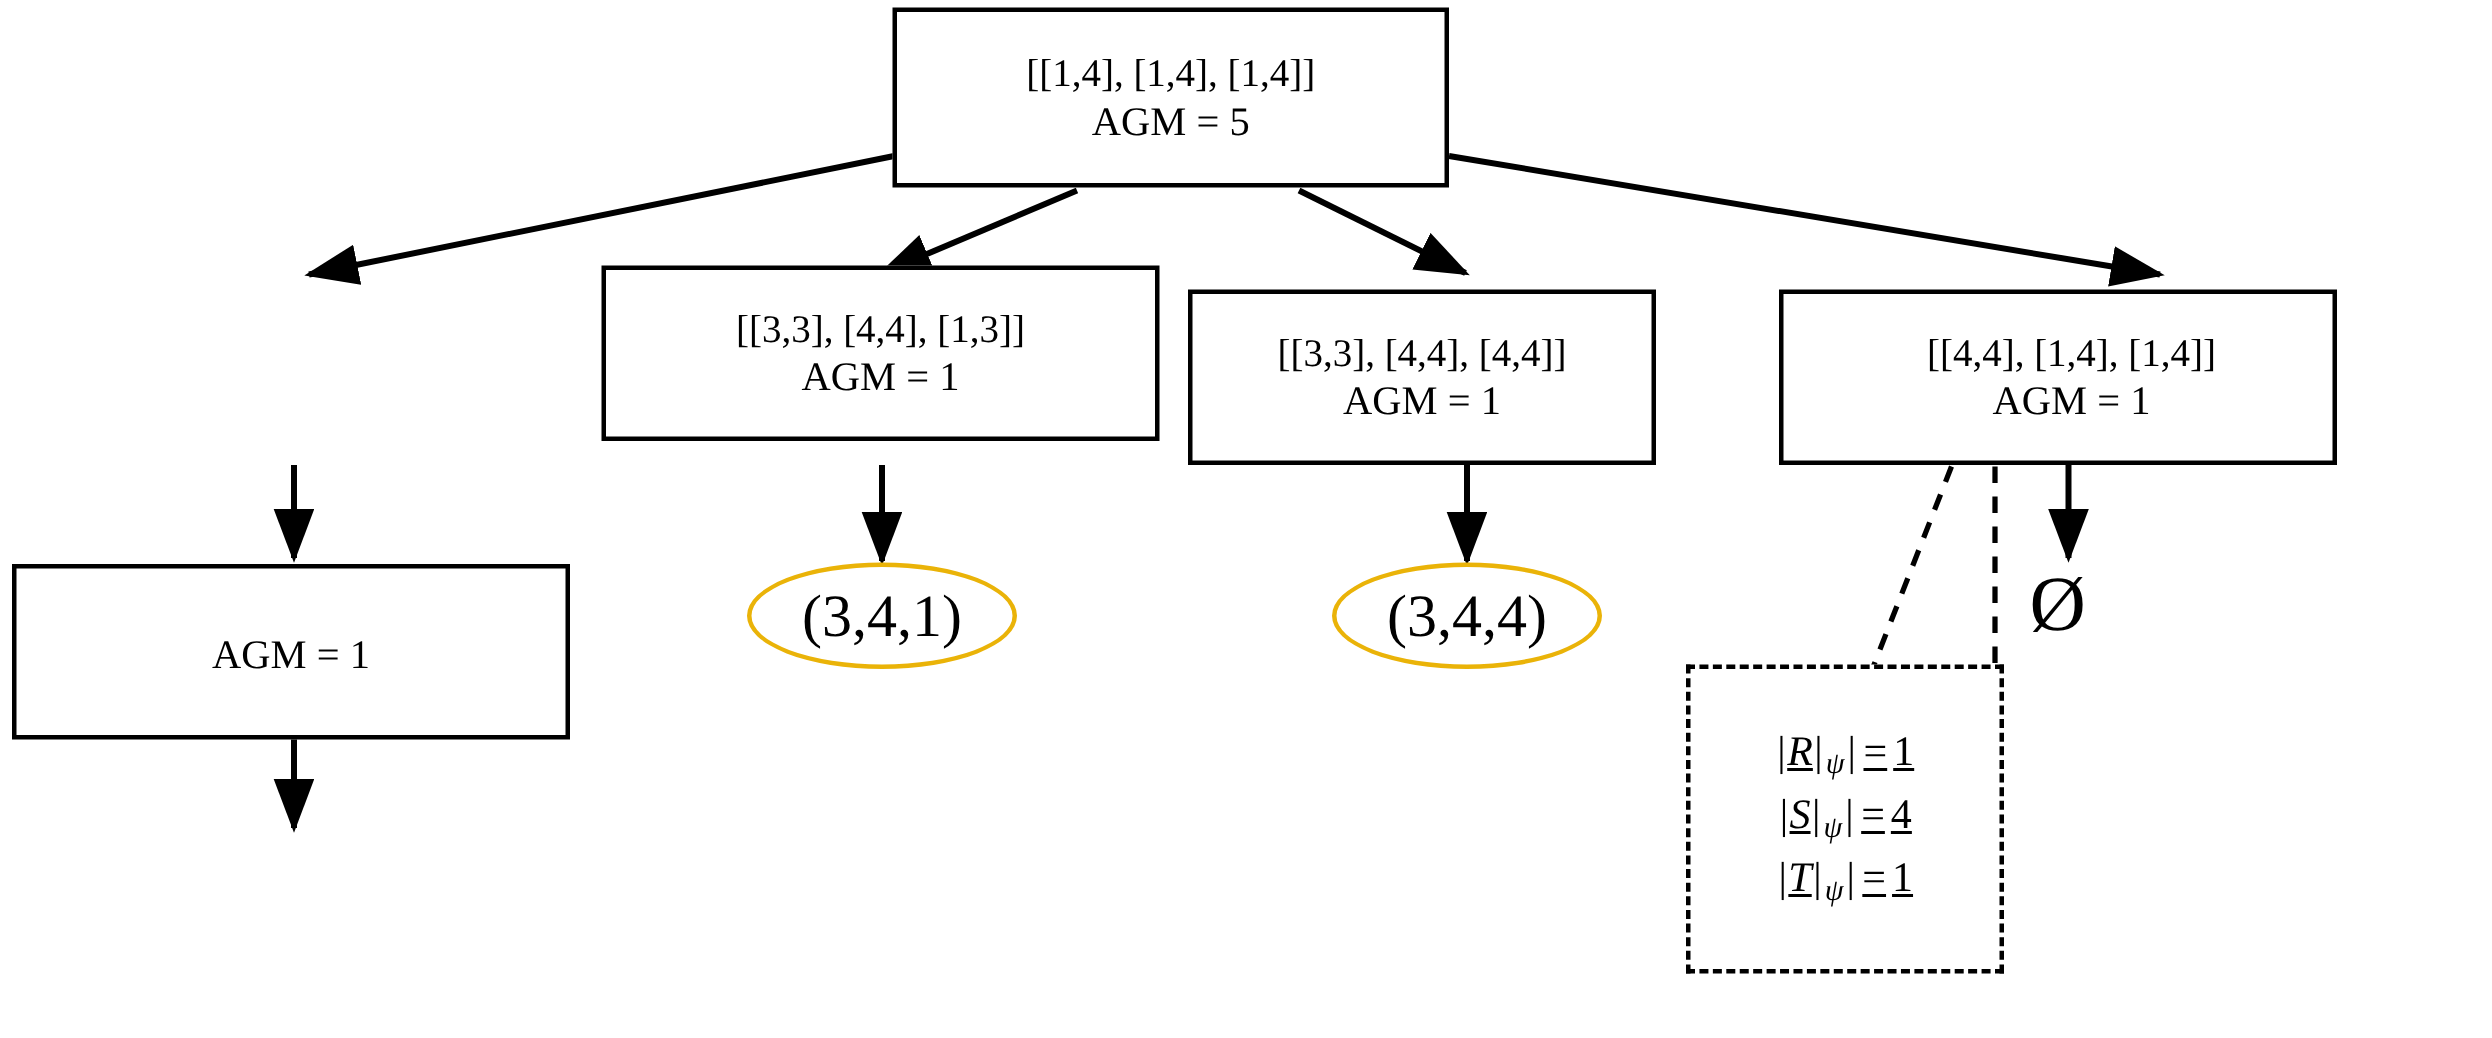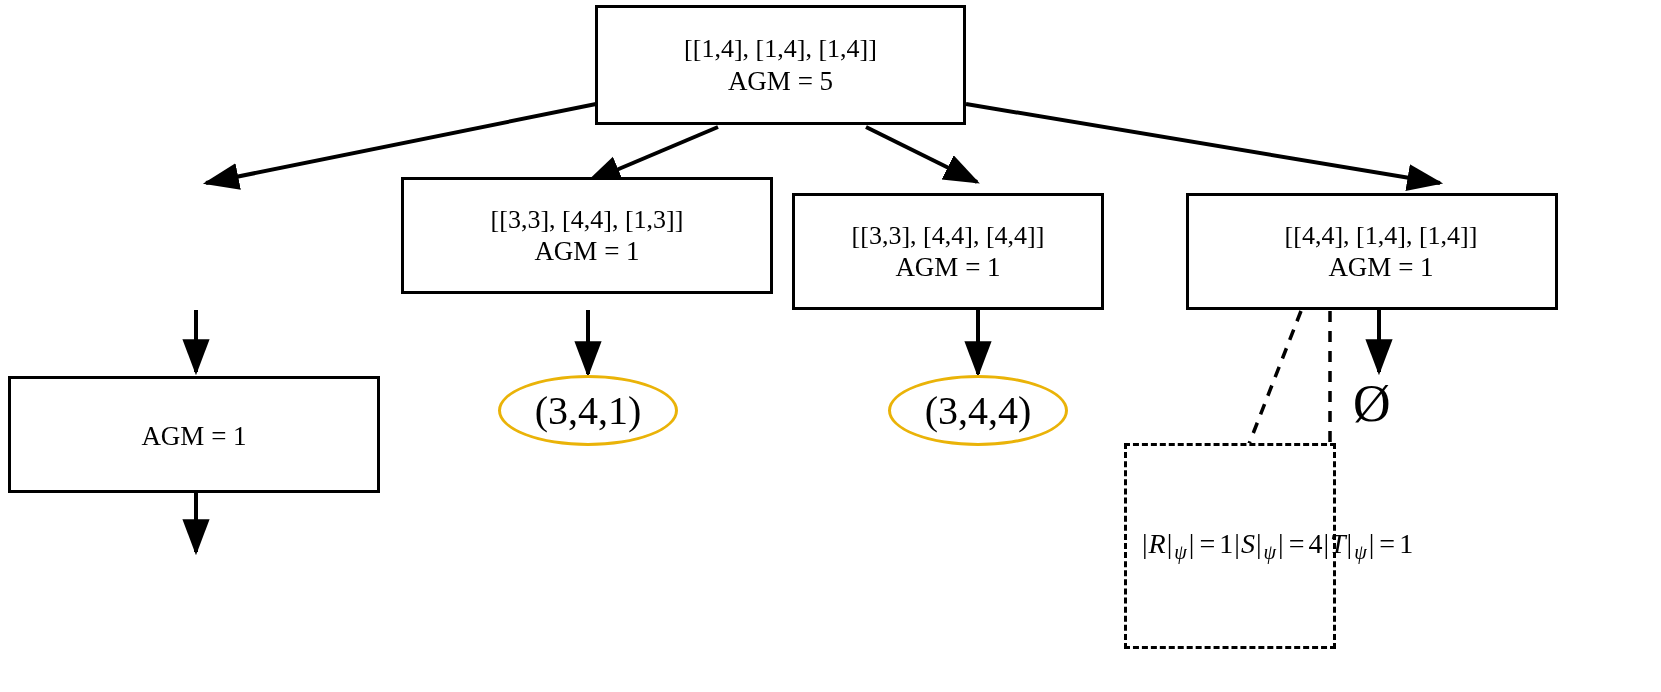--- a/index.html
+++ b/index.html
@@ -67,24 +67,25 @@
     font-size: 52px;
     line-height: 1;
     font-family: "Liberation Serif", "DejaVu Serif", serif;
   }
   .callout {
     position: absolute;
     box-sizing: border-box;
     border: 3px dashed #000000;
     background: #ffffff;
     display: flex;
-    flex-direction: row;
+    flex-direction: column;
     align-items: center;
-    justify-content: space-between;
+    justify-content: center;
     padding: 6px 14px 8px 14px;
+    text-decoration: underline;
   }
   .callout-line {
     font-size: 28px;
     line-height: 1.42;
     white-space: nowrap;
   }
   .mvar {
     font-style: italic;
     font-family: "Liberation Serif", "DejaVu Serif", serif;
   }

